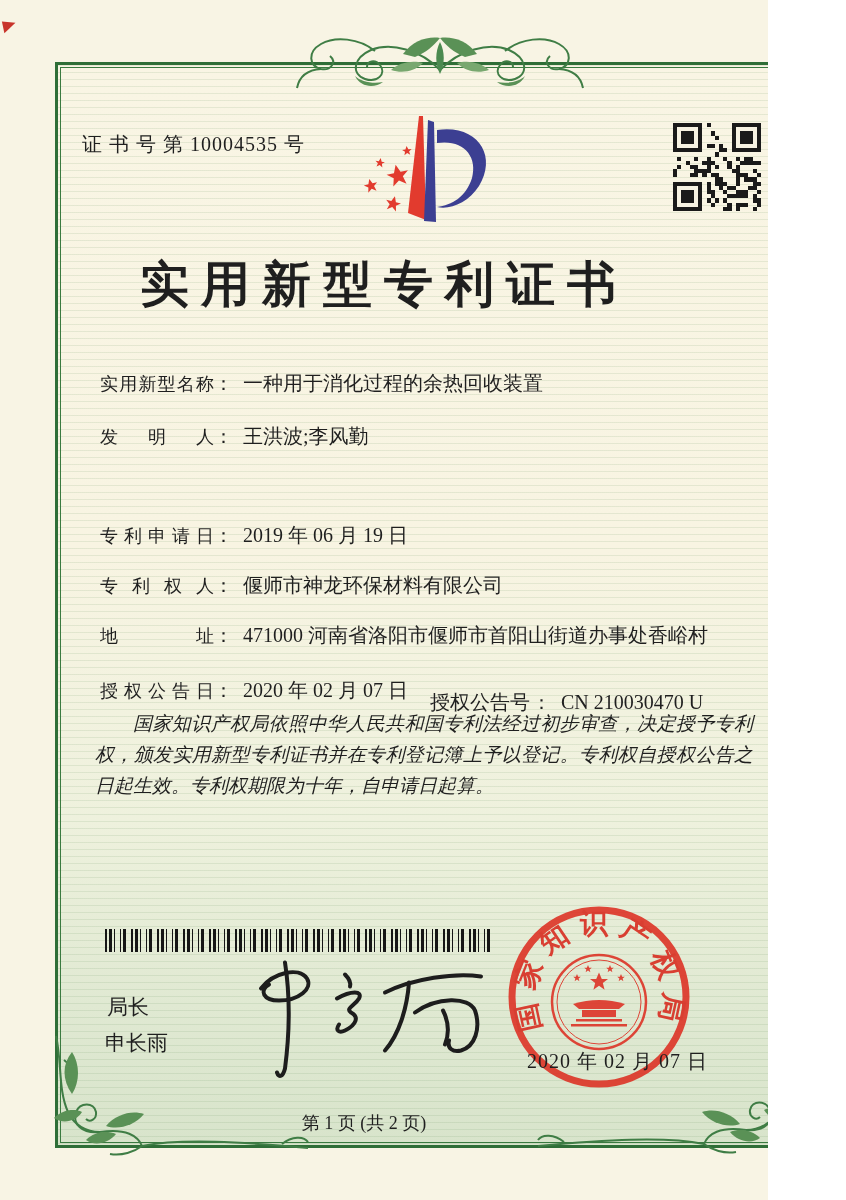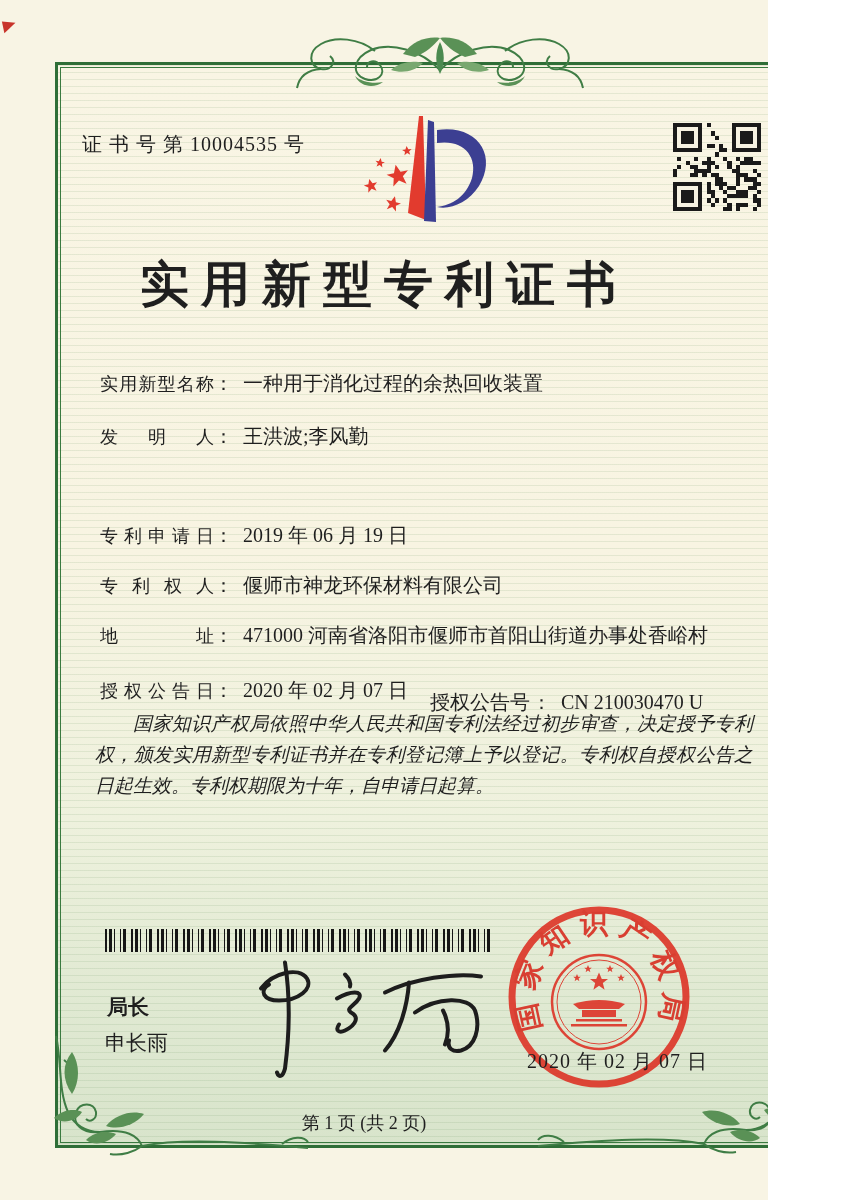--- a/index.html
+++ b/index.html
@@ -43,21 +43,21 @@
   .body-text{position:absolute;left:95px;top:708px;width:658px;
     font-size:19px;line-height:31px;text-align:justify;font-style:italic;}
   .body-text p{margin:0;text-indent:2em;}
   
   .barcode{position:absolute;left:105px;top:929px;width:388px;height:23px;
     background:repeating-linear-gradient(90deg,
       #161616 0 2px,transparent 2px 4px,#161616 4px 7px,transparent 7px 9px,
       #161616 9px 10px,transparent 10px 15px,#161616 15px 16px,transparent 16px 18px,
       #161616 18px 21px,transparent 21px 26px);}
   .signer-title{position:absolute;left:107px;top:993px;font-size:21px;
-    font-family:"Liberation Sans","DejaVu Sans",sans-serif;font-weight:bold;}
+    font-family:"Liberation Sans","DejaVu Sans",sans-serif;}
   .signer-name{position:absolute;left:105px;top:1029px;font-size:21px;
     font-family:"Liberation Sans","DejaVu Sans",sans-serif;}
   .signature{position:absolute;left:233px;top:948px;width:270px;height:140px;}
   .seal{position:absolute;left:498px;top:896px;width:202px;height:202px;}
   .seal-date{position:absolute;left:527px;top:1048px;font-size:20px;letter-spacing:1px;}
   .page-num{position:absolute;left:0;right:40px;top:1111px;text-align:center;font-size:18px;}
   .back-note{position:absolute;left:0;right:40px;top:1216px;text-align:center;font-size:19px;letter-spacing:2px;}
   .qr svg,.logo svg,.seal svg,.signature svg,.orn svg{display:block;width:100%;height:100%;}
 </style>
 </head>

